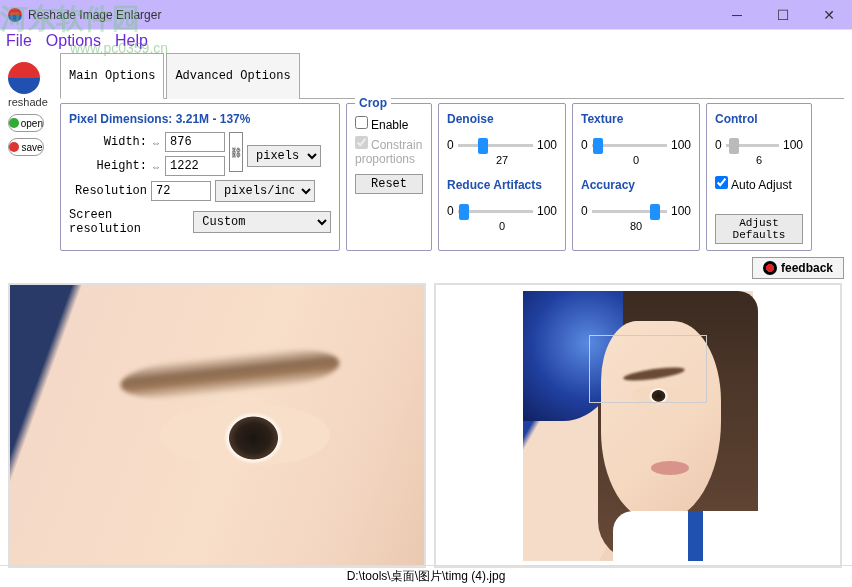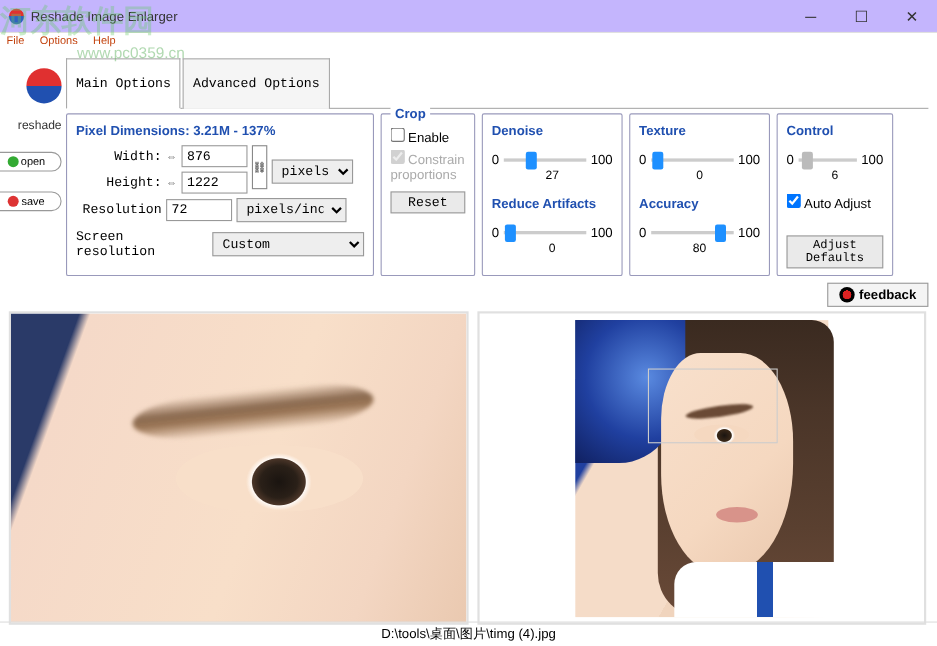--- a/index.html
+++ b/index.html
@@ -3,28 +3,28 @@
 <meta charset="utf-8">
 <style>
 *{box-sizing:border-box;margin:0;padding:0;font-family:"Microsoft YaHei",Tahoma,sans-serif;font-size:12px}
 body{background:#fff;width:852px;height:587px;overflow:hidden;position:relative}
 .titlebar{height:30px;background:#c4b5fd;border-bottom:1px solid #e0e0e0;display:flex;align-items:center;padding:0 8px;position:relative}
 .app-icon{width:14px;height:14px;background:linear-gradient(to bottom,#e03030 50%,#3060c0 50%);border-radius:50%;margin-right:6px}
 .title-text{font-size:12px;color:#333}
 .win-controls{position:absolute;right:0;top:0;display:flex}
 .win-btn{width:46px;height:30px;display:flex;align-items:center;justify-content:center;font-size:14px;color:#333}
 .menubar{height:20px;display:flex;padding:2px 6px;gap:14px;position:relative}
-.menu-item{font-size:10px;color:#c2410c;cursor:default}
+.menu-item{font-size:16px;color:#6d28d9;cursor:default}
 .watermark{position:absolute;left:0;top:0;font-size:28px;font-weight:bold;color:rgba(100,200,100,0.35);pointer-events:none;z-index:1}
 .watermark2{position:absolute;left:70px;top:40px;font-size:14px;color:rgba(100,180,100,0.5);pointer-events:none;z-index:1}
 .main-row{display:flex;padding:2px 8px;gap:4px}
-.left-tools{width:48px;display:flex;flex-direction:column;align-items:flex-end;gap:14px;padding-top:10px}
+.left-tools{width:48px;display:flex;flex-direction:column;align-items:flex-start;gap:2px;padding-top:10px}
 .logo-big{width:32px;height:32px;background:linear-gradient(to bottom,#e03030 50%,#2050b0 50%);border-radius:50%}
 .logo-text{font-size:11px;color:#333}
-.tool-btn{width:64px;height:18px;border:1px solid #999;border-radius:9px;display:flex;align-items:center;justify-content:center;gap:2px;background:#fff;margin-top:4px}
+.tool-btn{width:36px;height:18px;border:1px solid #999;border-radius:9px;display:flex;align-items:center;justify-content:center;gap:2px;background:#fff;margin-top:4px}
 .tool-btn .dot-g{width:10px;height:10px;background:#3a3;border-radius:50%}
 .tool-btn .dot-r{width:10px;height:10px;background:#d33;border-radius:50%}
 .tool-btn span{font-size:10px}
 .right-panel{flex:1}
 .tabs{display:flex;border-bottom:1px solid #aaa;margin-bottom:4px}
 .tab{padding:15px 8px;border:1px solid #aaa;border-bottom:none;background:#f5f5f5;font-family:Liberation Mono, monospace;font-size:12px;margin-right:2px;position:relative;top:1px}
 .tab.active{background:#fff;border-bottom:1px solid #fff}
 .options-row{display:flex;gap:6px}
 .grp{border:1px solid #99b;padding:8px 8px 6px;position:relative;border-radius:2px}
 .grp-title{position:absolute;top:-8px;left:8px;background:#fff;padding:0 4px;font-size:12px;color:#2050b0;font-weight:bold}

